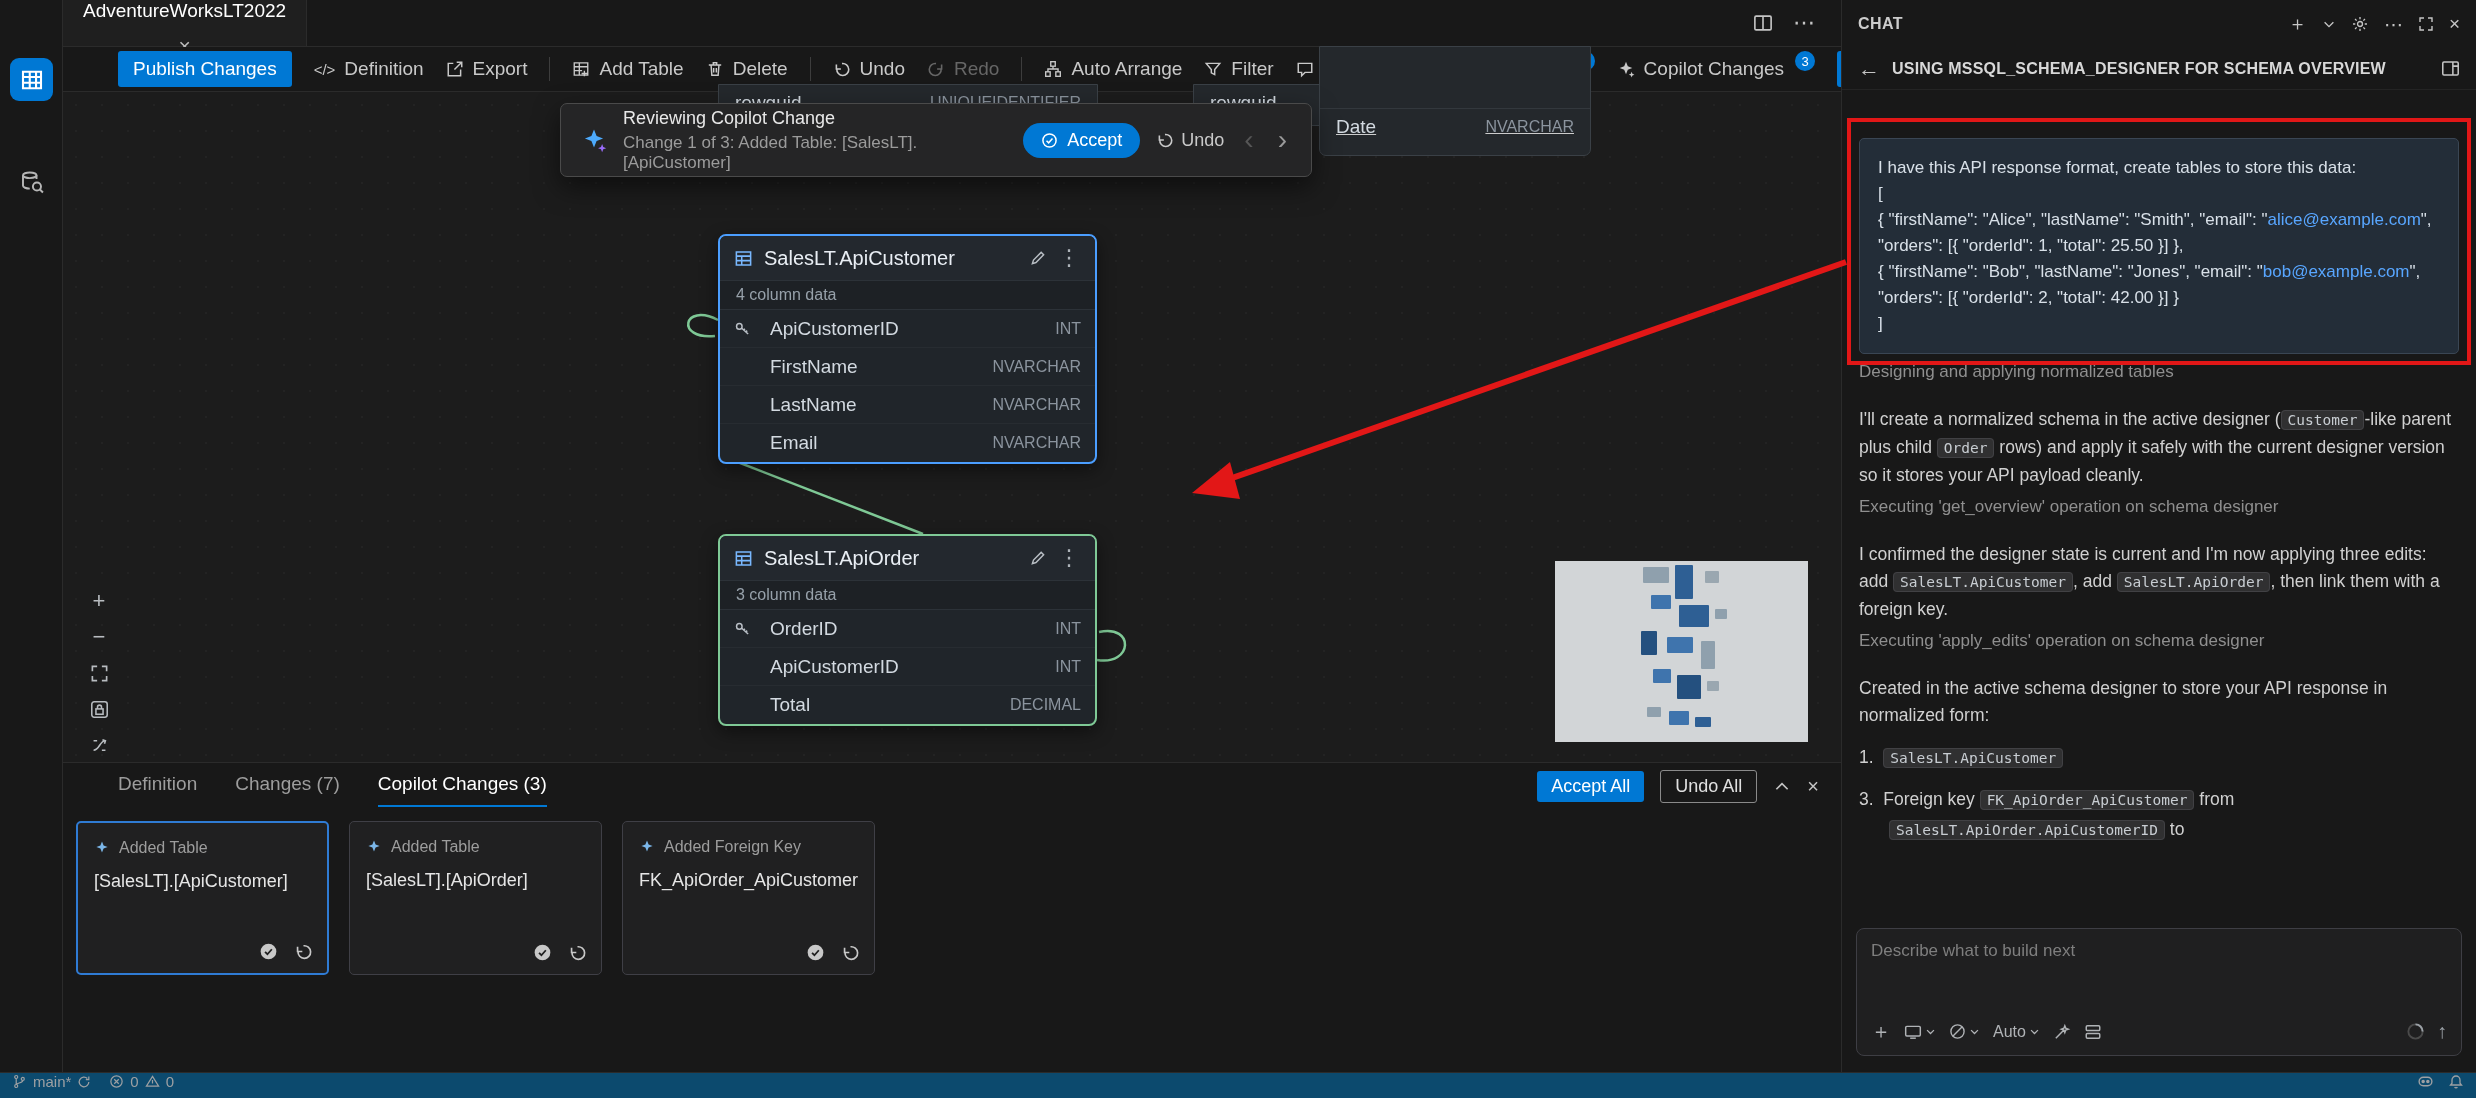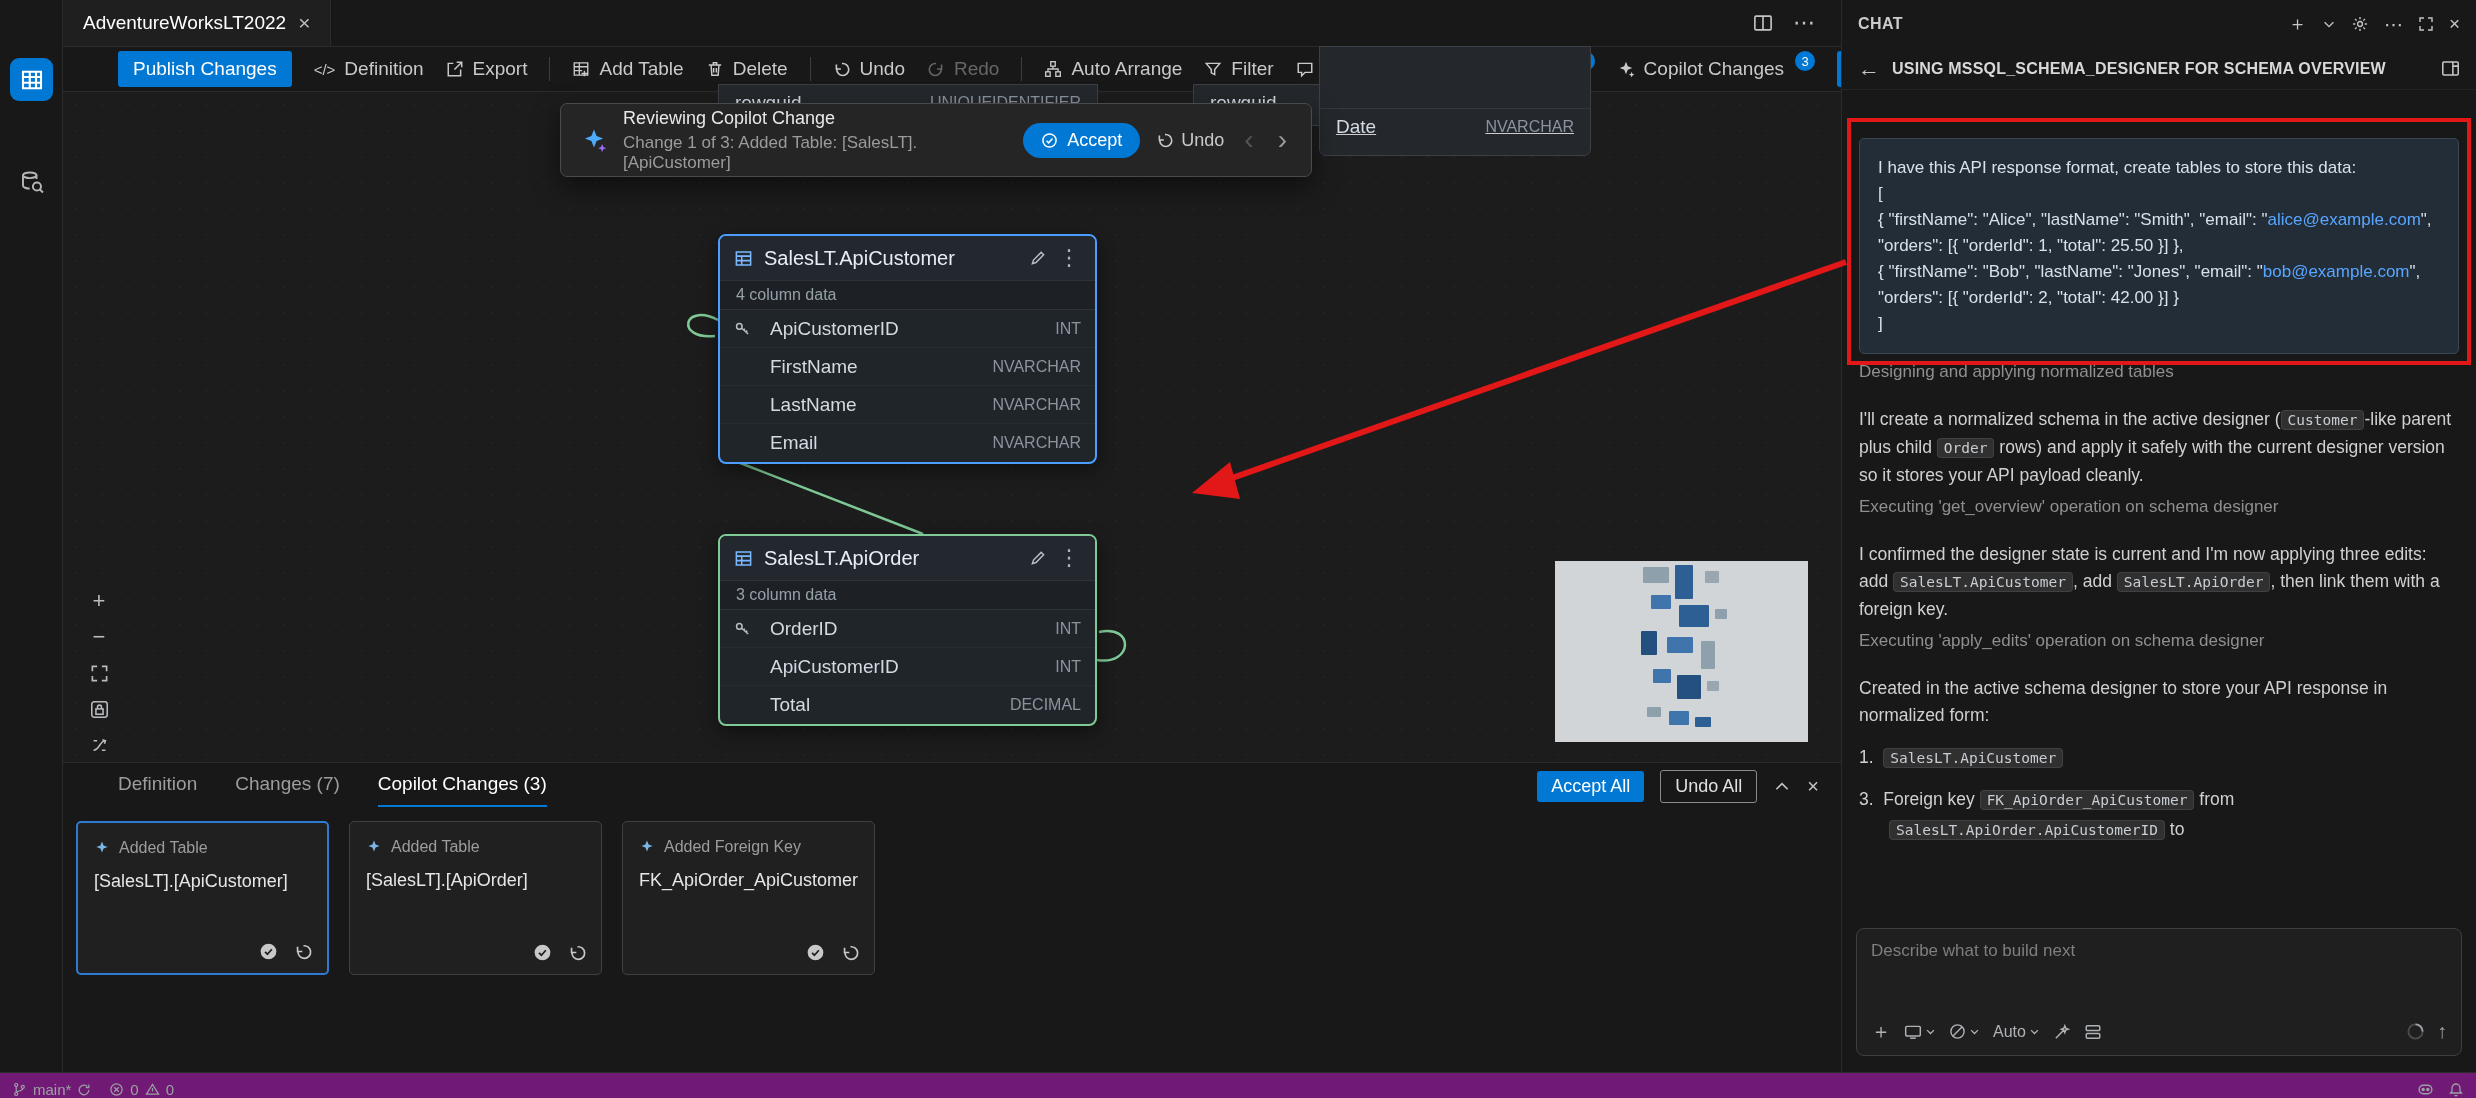--- a/index.html
+++ b/index.html
@@ -8,21 +8,21 @@
   svg { display:block; }
   .ic { display:inline-flex; align-items:center; justify-content:center; flex:none; }
 
   
   #activity-bar { position:absolute; left:0; top:0; width:63px; bottom:26px; background:#181818; border-right:1px solid #2b2b2b; }
   .act-item { position:absolute; left:10px; width:43px; height:43px; border-radius:9px; display:flex; align-items:center; justify-content:center; }
   .act-item.active { background:#0078d4; }
 
   
   #tab-bar { position:absolute; left:63px; top:0; width:1778px; height:47px; background:#181818; border-bottom:1px solid #2b2b2b; display:flex; align-items:stretch; }
-  .editor-tab { display:flex; align-items:center; gap:12px; padding:0 20px; background:#1f1f1f; color:#ffffff; font-size:19px; border-right:1px solid #2b2b2b; }
+  .editor-tab { display:flex; align-items:center; gap:12px; padding:0 20px; background:#1f1f1f; color:#ffffff; font-size:19px; border-right:1px solid #2b2b2b;flex-direction:column; }
   .tab-close { color:#bdbdbd; font-size:21px; }
   .tabbar-right { margin-left:auto; display:flex; align-items:center; gap:20px; padding-right:26px; color:#c5c5c5; }
 
   
   #toolbar { position:absolute; left:63px; top:47px; width:1778px; height:45px; background:#181818; border-bottom:1px solid #2b2b2b; display:flex; align-items:center; gap:22px; padding:0 22px 0 55px; }
   .tbtn { display:flex; align-items:center; gap:9px; font-size:19px; color:#c9c9c9; white-space:nowrap; }
   .tbtn.disabled { color:#666666; }
   .tsep { width:1px; height:24px; background:#3d3d3d; flex:none; }
   .btn-blue { display:flex; align-items:center; gap:9px; background:#0078d4; color:#ffffff; font-size:19px; padding:7px 15px; border-radius:3px; white-space:nowrap; }
   .nbadge { display:inline-flex; align-items:center; justify-content:center; width:20px; height:20px; border-radius:50%; background:#0078d4; color:#fff; font-size:13px; transform:translateY(-8px); margin-left:2px; }
@@ -74,21 +74,21 @@
   .btn-outline { border:1px solid #8a8a8a; color:#e0e0e0; font-size:18px; padding:5px 14px; border-radius:3px; background:transparent; }
   .bp-icon { color:#c5c5c5; font-size:20px; }
   .cards { display:flex; gap:20px; padding:14px 0 0 13px; }
   .card { position:relative; width:253px; height:154px; background:#202021; border:1px solid #3f3f46; border-radius:5px; padding:16px; }
   .card.selected { border:2px solid #2f7bd4; }
   .card-kind { display:flex; align-items:center; gap:9px; font-size:16px; color:#9d9d9d; }
   .card-name { margin-top:14px; font-size:18px; color:#e6e6e6; }
   .card-icons { position:absolute; right:14px; bottom:12px; display:flex; gap:16px; align-items:center; }
 
   
-  #status-bar { position:absolute; left:0; bottom:0; width:2476px; height:26px; background:#701a75; border-top:1px solid #2b2b2b; display:flex; align-items:flex-end; padding:0 12px; gap:18px; font-size:15px; color:#9da0a3; }
+  #status-bar { position:absolute; left:0; bottom:0; width:2476px; height:26px; background:#0c4a6e; border-top:1px solid #2b2b2b; display:flex; align-items:flex-start; padding:0 12px; gap:18px; font-size:15px; color:#9da0a3; }
   .sb-item { display:flex; align-items:center; gap:6px; }
   .sb-right { margin-left:auto; display:flex; align-items:center; gap:14px; }
 
   
   #chat-panel { position:absolute; left:1841px; top:0; width:635px; height:1072px; background:#181818; border-left:1px solid #2b2b2b; }
   .chat-header { display:flex; align-items:center; height:48px; padding:0 16px; }
   .chat-title { font-size:16px; font-weight:bold; color:#cccccc; letter-spacing:.4px; }
   .chat-header-icons { margin-left:auto; display:flex; align-items:center; gap:15px; color:#c5c5c5; font-size:19px; }
   .chat-subheader { display:flex; align-items:center; gap:12px; height:42px; padding:0 16px; border-bottom:1px solid #242424; }
   .thread-title { font-size:16px; font-weight:bold; color:#d8d8d8; letter-spacing:.2px; flex:1; white-space:nowrap; overflow:hidden; }

